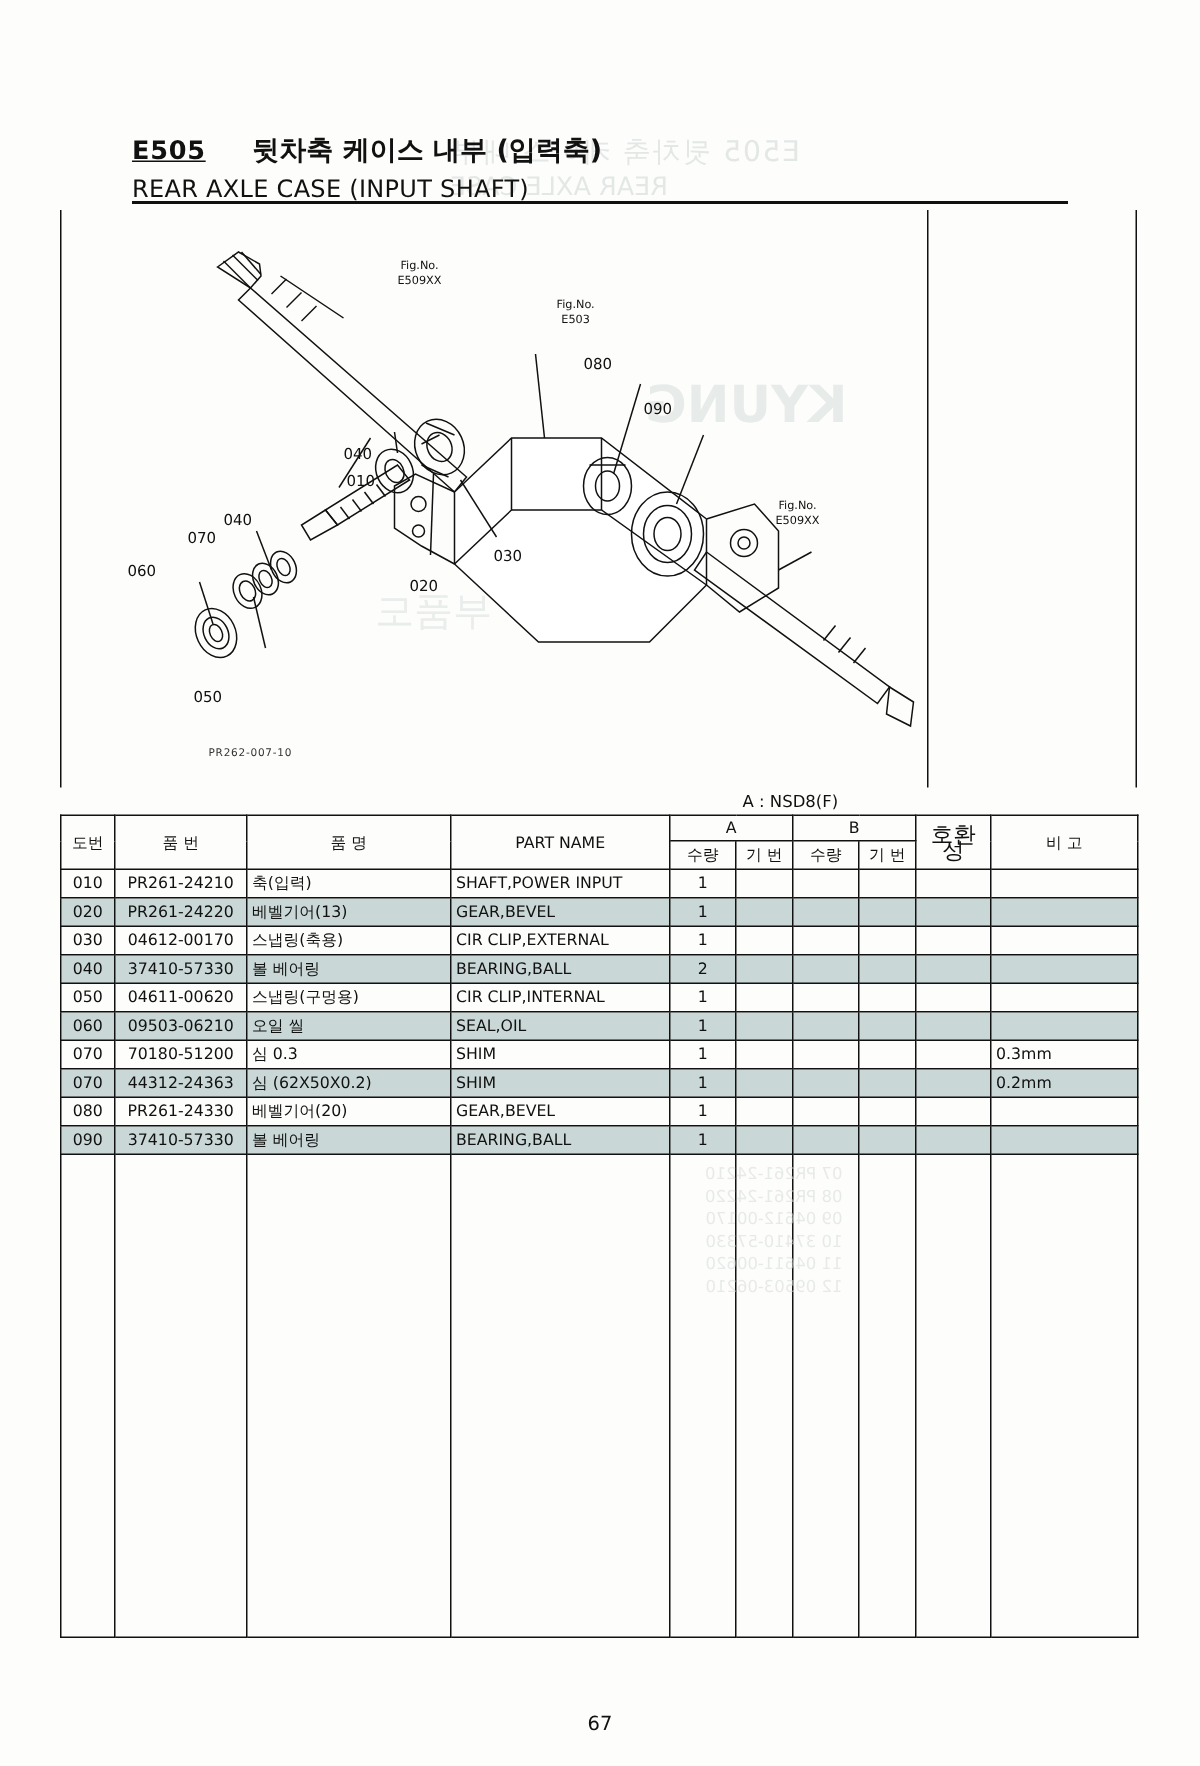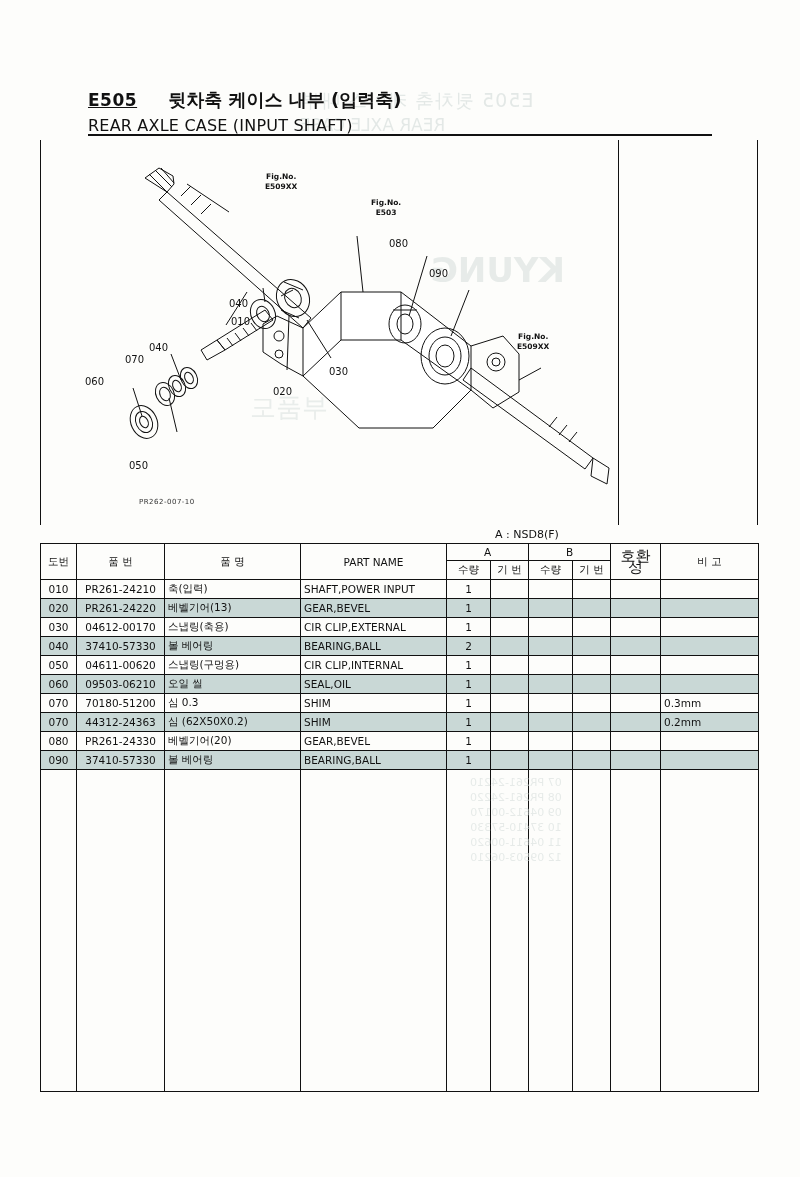--- a/index.html
+++ b/index.html
@@ -56,21 +56,21 @@
   }
   .illus .vdiv{
     position:absolute;right:138px;top:0;width:1px;height:385px;background:#111;
   }
   .illus-code{
     position:absolute;left:62px;top:358px;font-size:7px;color:#333;letter-spacing:.5px;margin-left:36px;
   }
 
   .callout{position:absolute;font-size:10px;color:#111;}
   .fignote{position:absolute;font-size:7.5px;line-height:10px;text-align:center;color:#111;}
-  .fignote b{font-weight:bold;text-align:right;}
+  .fignote b{font-weight:normal;text-align:right;}
 
   svg.art{position:absolute;left:0;top:0;width:718px;height:385px;}
 
   
   .tbl-note{
     position:absolute;left:495px;top:528px;font-size:11px;
   }
   table.parts{
     position:absolute;left:40px;top:543px;width:718px;
     border-collapse:collapse;
@@ -405,13 +405,14 @@
           <td>&nbsp;</td>
           <td>&nbsp;</td>
           <td>&nbsp;</td>
         </tr>
       </tbody>
   </table>
 
   <div class="ghost rows">07 PR261-24210<br>08 PR261-24220<br>09 04612-00170<br>10 37410-57330<br>11 04611-00620<br>12 09503-06210</div>
 
 
+  <div class="pageno">67</div>
 </div>
 
 </body></html>

